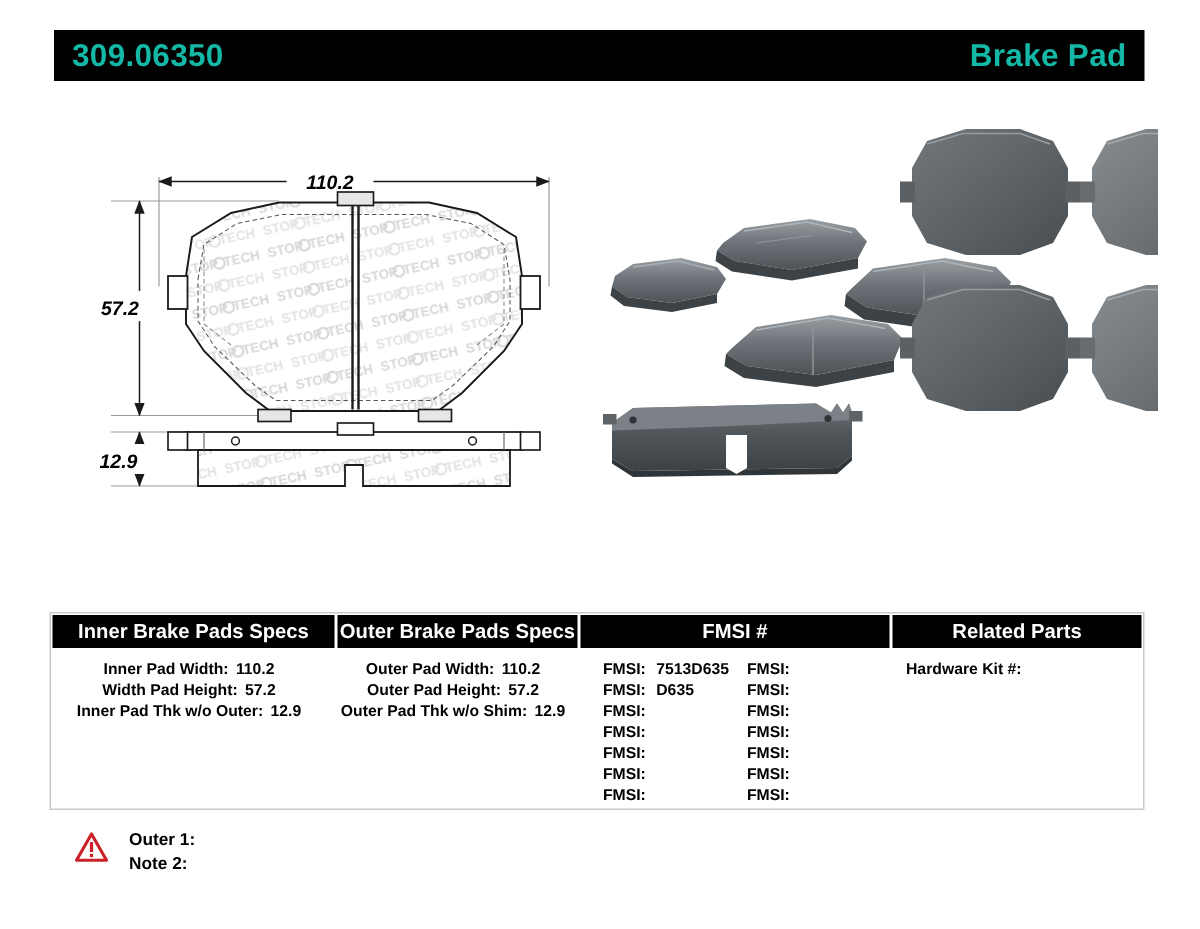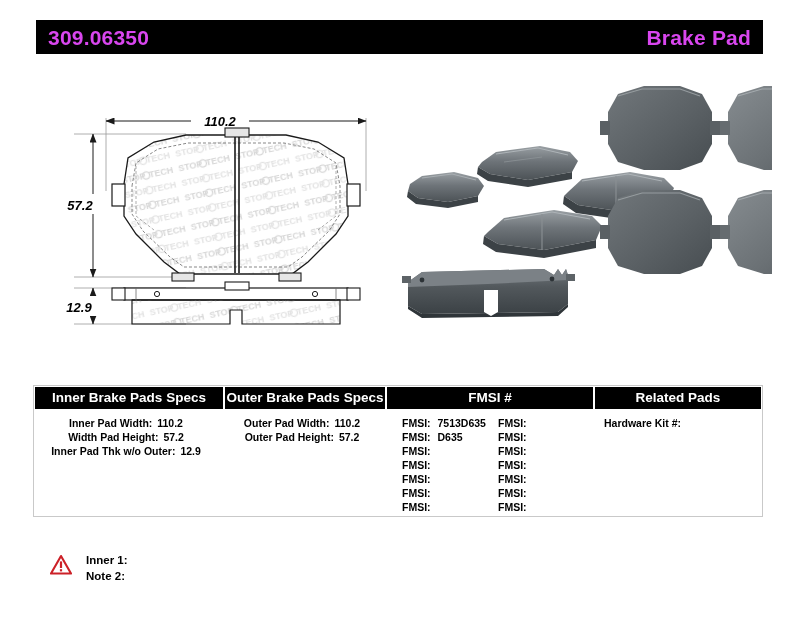--- a/index.html
+++ b/index.html
@@ -24,21 +24,21 @@
     width: 727px;
     height: 34px;
     background: #000000;
     display: flex;
     align-items: center;
     justify-content: space-between;
     box-sizing: border-box;
     padding: 0 12px;
   }
   #header-bar .htxt {
-    color: #d946ef;
+    color: #14b8a6;
     font-size: 21px;
     font-weight: bold;
     letter-spacing: 0.2px;
     line-height: 1;
     white-space: nowrap;
   }
 
   
   #drawing-area {
     position: absolute;
@@ -55,21 +55,21 @@
     top: 66px;
     width: 380px;
     height: 290px;
   }
   #photo-area svg { display: block; }
 
   
   #spec-table {
     position: absolute;
     left: 33px;
-    top: 385px;
+    top: 408px;
     width: 730px;
     height: 132px;
     border: 1px solid #c9c9c9;
     box-sizing: border-box;
     display: flex;
   }
   .col {
     position: relative;
     box-sizing: border-box;
     padding: 0;
@@ -368,20 +368,24 @@
     <div class="col-head">Outer Brake Pads Specs</div>
     <div class="col-body">
       <div class="spec-row">
         <span>Outer Pad Width:</span>
         <span class="v">110.2</span>
       </div>
       <div class="spec-row">
         <span>Outer Pad Height:</span>
         <span class="v">57.2</span>
       </div>
+      <div class="spec-row">
+        <span>Outer Pad Thk w/o Shim:</span>
+        <span class="v">12.9</span>
+      </div>
     </div>
   </div>
 
   <div class="col col-fmsi">
     <div class="col-head">FMSI #</div>
     <div class="col-body fmsi-wrap">
       <div class="fmsi-col">
         <div class="fmsi-row">
           <span>FMSI:</span>
           <span class="v">7513D635</span>
@@ -438,36 +442,36 @@
         </div>
         <div class="fmsi-row">
           <span>FMSI:</span>
           <span class="v"></span>
         </div>
       </div>
     </div>
   </div>
 
   <div class="col col-related">
-    <div class="col-head">Related Pads</div>
+    <div class="col-head">Related Parts</div>
     <div class="col-body">
       <div class="related-row">
         <span>Hardware Kit #:</span>
         <span class="v"></span>
       </div>
     </div>
   </div>
 
 </div>
 
 <div id="notes">
   <span id="warning-icon">
     <svg width="22" height="22" viewBox="0 0 22 22" xmlns="http://www.w3.org/2000/svg">
       <path d="M 11,2 L 21,19.5 L 1,19.5 Z" fill="#ffffff" stroke="#cc2128" stroke-width="2.1" stroke-linejoin="round"></path>
       <rect x="9.9" y="7.4" width="2.2" height="6.6" fill="#cc2128"></rect>
       <rect x="9.9" y="15.2" width="2.2" height="2.2" fill="#cc2128"></rect>
     </svg>
   </span>
   <span>
-    <div class="note-line">Inner 1:</div>
+    <div class="note-line">Outer 1:</div>
     <div class="note-line">Note 2:</div>
   </span>
 </div>
 
 </body></html>

